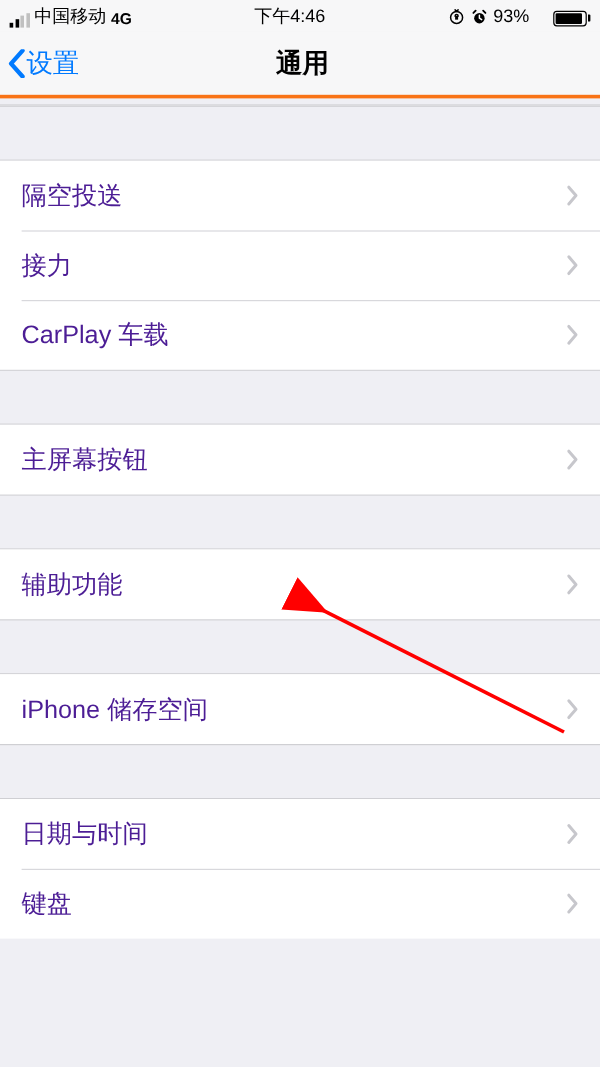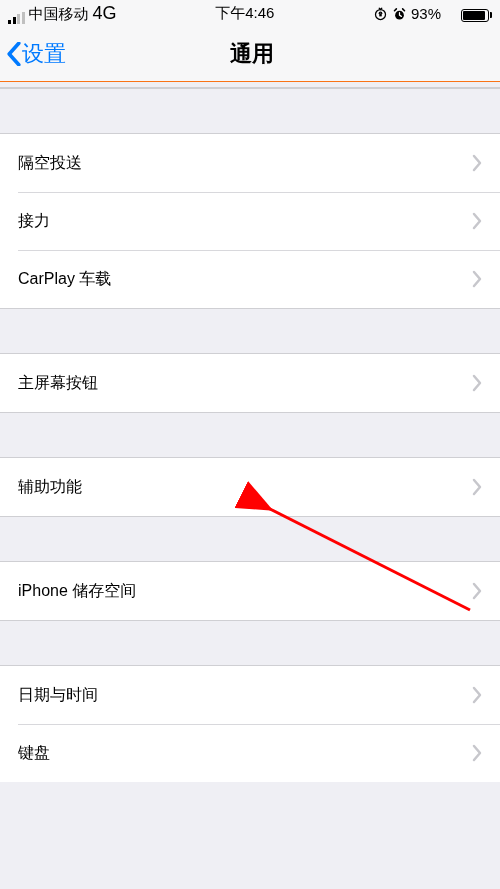--- a/index.html
+++ b/index.html
@@ -25,40 +25,40 @@
   }
   .status-left, .status-right { display: flex; align-items: flex-end; gap: 4px; }
   .signal { display: flex; align-items: flex-end; gap: 1.5px; height: 12px; }
   .signal .bar { width: 3px; background: #000; }
   .signal .bar.dim { background: #c0c0c0; }
   .signal .b1 { height: 4px; }
   .signal .b2 { height: 7px; }
   .signal .b3 { height: 10px; }
   .signal .b4 { height: 12px; }
   .carrier { font-size: 15px; letter-spacing: 0; }
-  .net { font-size: 18px; }
+  .net { font-size: 13px; font-weight: bold; }
   .time { font-size: 15px; font-weight: 500; }
   .status-icon { display: inline-flex; }
   .battery {
     display: inline-flex; align-items: center;
   }
   .battery-body {
     width: 28px; height: 13px; border: 1.5px solid #000; border-radius: 3px;
     position: relative; display: flex; align-items: center; padding: 1px;
   }
   .battery-fill { height: 100%; background: #000; border-radius: 1px; }
   .battery-cap {
     width: 2px; height: 6px; background: #000; margin-left: 1px; border-radius: 0 1px 1px 0;
   }
   .pct { font-size: 15px; margin-right: 16px; }
   
   .nav-bar {
     height: 56px;
     background: #f7f7f8;
-    border-bottom: 1px solid #f97316;
+    border-bottom: 3px solid #f97316;
     display: flex;
     align-items: center;
     position: relative;
   }
   .nav-back {
     display: flex; align-items: center;
     color: #007aff;
     font-size: 22px;
     padding-left: 6px;
     cursor: pointer;
@@ -74,22 +74,22 @@
   .group-gap {
     height: 46px; background: #efeff4;
     border-top: 1px solid #cfcfd3;
     border-bottom: 1px solid #cfcfd3;
   }
   .group { background: #fff; }
   .row {
     height: 58px;
     display: flex; align-items: center;
     padding: 0 18px;
-    font-size: 16px;
-    color: #000000;
+    font-size: 21px;
+    color: #4c1d95;
     position: relative;
     cursor: pointer;
     background: #fff;
     gap: 44px;
   }
   .row + .row::before {
     content: "";
     position: absolute; top: 0; left: 18px; right: 0;
     height: 1px; background: #d8d8dc;
   }

